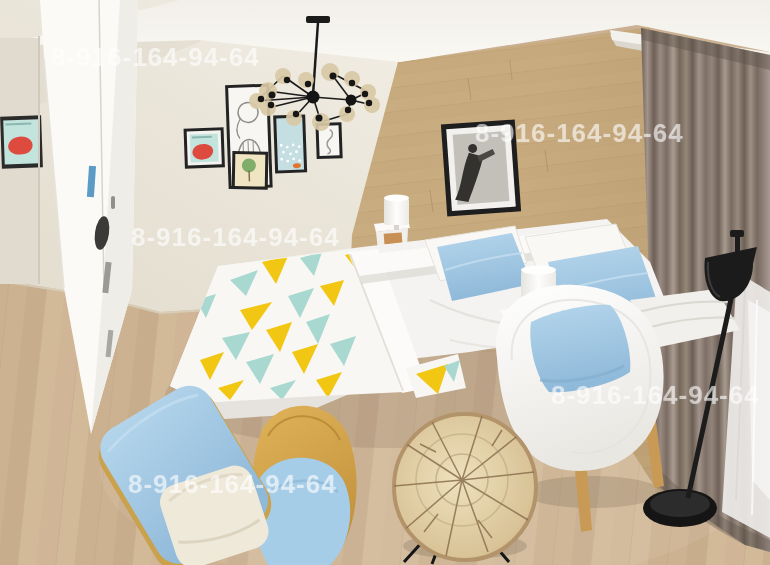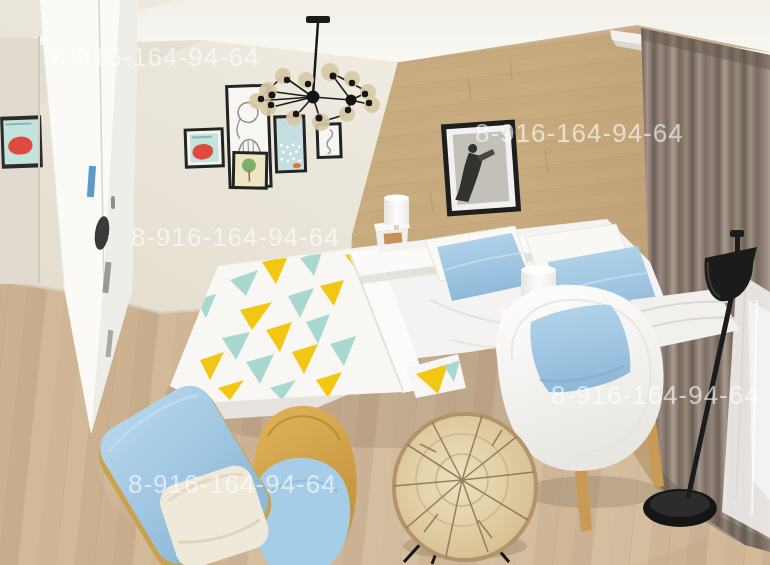--- a/index.html
+++ b/index.html
@@ -1,19 +1,19 @@
 <!DOCTYPE html>
 <html><head>
 <meta charset="utf-8">
 <style>
   html,body{margin:0;padding:0;background:#222;}
   .scene{position:relative;width:770px;height:565px;overflow:hidden;background:#cbb193;
          font-family:"Liberation Sans",sans-serif;}
   .scene svg{position:absolute;left:0;top:0;display:block;}
-  .wm{position:absolute;color:rgba(255,255,255,0.58);font-weight:400;font-size:26px;line-height:1;
+  .wm{position:absolute;color:rgba(255,255,255,0.58);font-weight:700;font-size:26px;line-height:1;
       letter-spacing:1px;white-space:nowrap;font-family:"Liberation Sans",sans-serif;
       text-shadow:0 0 2px rgba(255,255,255,0.12);pointer-events:none;}
   .wm1{left:51px;top:44px;}
   .wm2{left:475px;top:120px;}
   .wm3{left:131px;top:224px;}
   .wm4{left:551px;top:382px;}
   .wm5{left:128px;top:471px;}
 </style>
 </head>
 <body>

